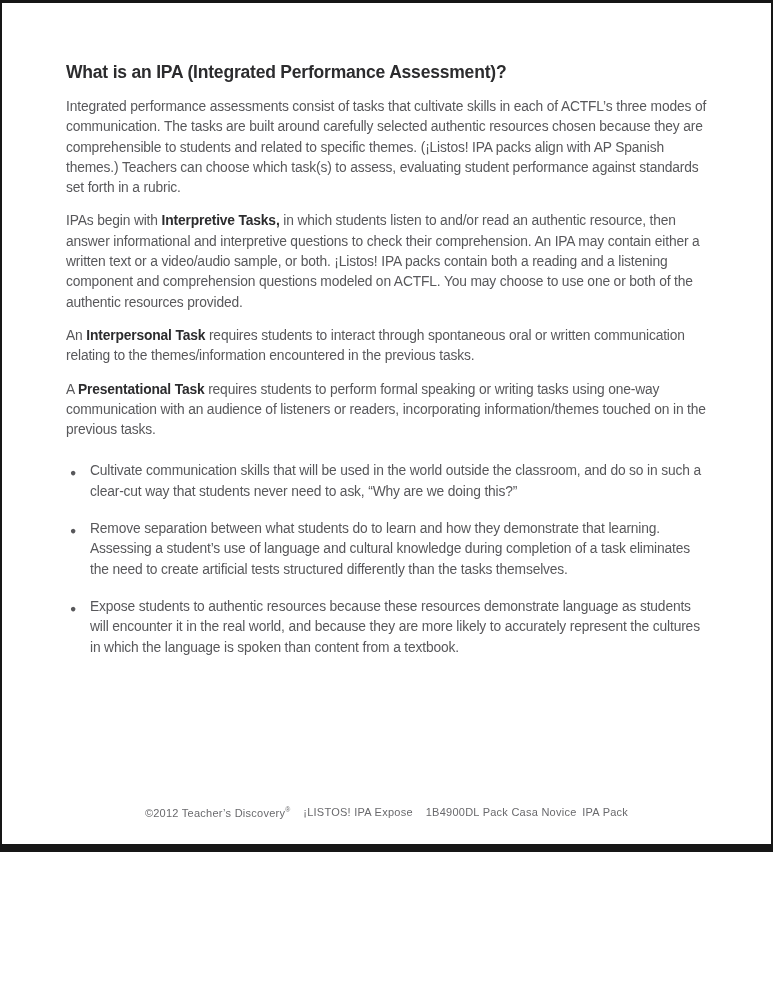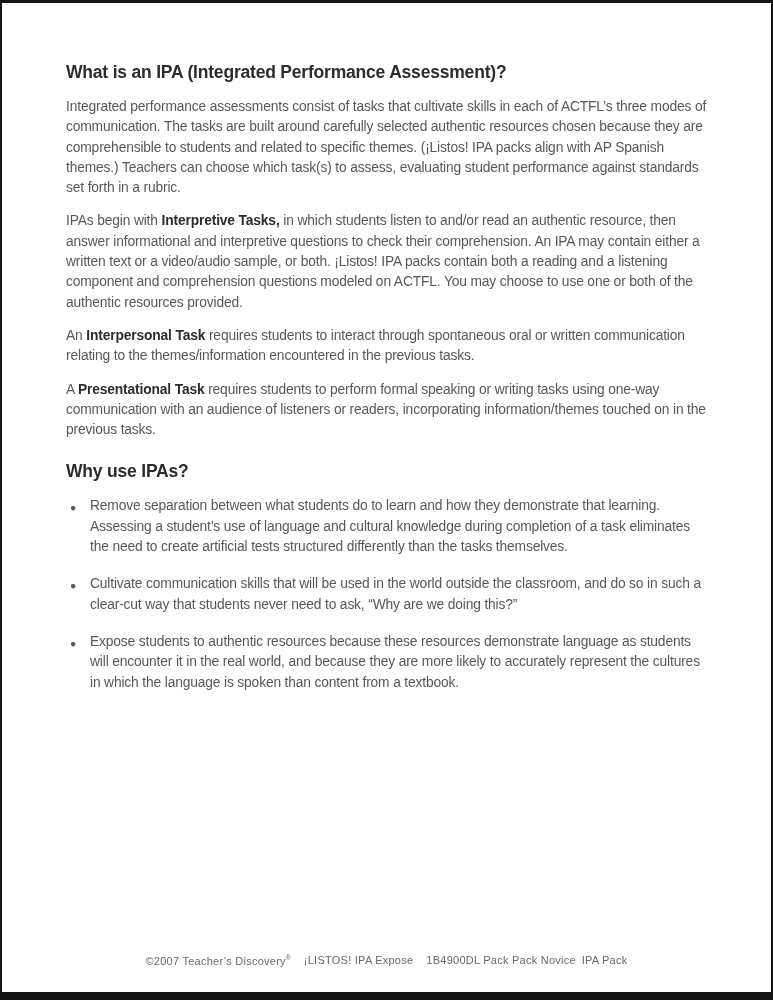--- a/index.html
+++ b/index.html
@@ -1,19 +1,19 @@
 <!DOCTYPE html>
 <html style="--page-bg: #ffffff; --border-color: #161616; --heading-color: #2c2c2e; --body-color: #58585b; --footer-color: #69696c;"><head>
 <meta charset="utf-8">
 <style>
   * { margin: 0; padding: 0; box-sizing: border-box; }
   html, body { background: #ffffff; }
   .page {
     width: 773px;
-    height: 1000px;
+    height: 852px;
     background: var(--page-bg, #ffffff);
     border-style: solid;
     border-color: var(--border-color, #161616);
     border-width: 3px 2px 8px 2px;
     position: relative;
     overflow: hidden;
     font-family: "Liberation Sans", sans-serif;
   }
   .content { padding: 59px 60px 0 64px; }
   .h1 {
@@ -70,28 +70,27 @@
 
     <section class="sec">
       <h1 class="h1">What is an IPA (Integrated Performance Assessment)?</h1>
       <p class="body"><span>Integrated performance assessments consist of tasks that cultivate skills in each of ACTFL’s three modes of communication. The tasks are built around carefully selected authentic resources chosen because they are comprehensible to students and related to specific themes. (</span><span class="ri">¡Listos!</span><span> IPA packs align with AP Spanish themes.) Teachers can choose which task(s) to assess, evaluating student performance against standards set forth in a rubric.</span></p>
       <p class="body"><span>IPAs begin with </span><span class="rb">Interpretive Tasks,</span><span> in which students listen to and/or read an authentic resource, then answer informational and interpretive questions to check their comprehension. An IPA may contain either a written text or a video/audio sample, or both. </span><span class="ri">¡Listos!</span><span> IPA packs contain both a reading and a listening component and comprehension questions modeled on ACTFL. You may choose to use one or both of the authentic resources provided.</span></p>
       <p class="body"><span>An </span><span class="rb">Interpersonal Task</span><span> requires students to interact through spontaneous oral or written communication relating to the themes/information encountered in the previous tasks.</span></p>
       <p class="body"><span>A </span><span class="rb">Presentational Task</span><span> requires students to perform formal speaking or writing tasks using one-way communication with an audience of listeners or readers, incorporating information/themes touched on in the previous tasks.</span></p>
     </section>
 
     <section class="sec sec2">
-      <h1 class="h1">Why use IPAs?</h1>
       <ul class="bullets">
+        <li class="body bullet">Cultivate communication skills that will be used in the world outside the classroom, and do so in such a clear-cut way that students never need to ask, “Why are we doing this?”</li>
         <li class="body bullet">Remove separation between what students do to learn and how they demonstrate that learning. Assessing a student’s use of language and cultural knowledge during completion of a task eliminates the need to create artificial tests structured differently than the tasks themselves.</li>
-        <li class="body bullet">Cultivate communication skills that will be used in the world outside the classroom, and do so in such a clear-cut way that students never need to ask, “Why are we doing this?”</li>
         <li class="body bullet">Expose students to authentic resources because these resources demonstrate language as students will encounter it in the real world, and because they are more likely to accurately represent the cultures in which the language is spoken than content from a textbook.</li>
       </ul>
     </section>
 
   </main>
 
   <footer class="footer">
-    <span class="fitem"><span>©2007 Teacher’s Discovery</span><span class="rs">®</span></span>
+    <span class="fitem"><span>©2012 Teacher’s Discovery</span><span class="rs">®</span></span>
     <span class="fitem"><span class="ri">¡LISTOS!</span><span> IPA Expose</span></span>
-    <span class="fitem"><span>1B4900DL Pack </span><span class="ri">Pack</span><span> Novice IPA Pack</span></span>
+    <span class="fitem"><span>1B4900DL Pack </span><span class="ri">Casa</span><span> Novice IPA Pack</span></span>
   </footer>
 </div>
 
 </body></html>

